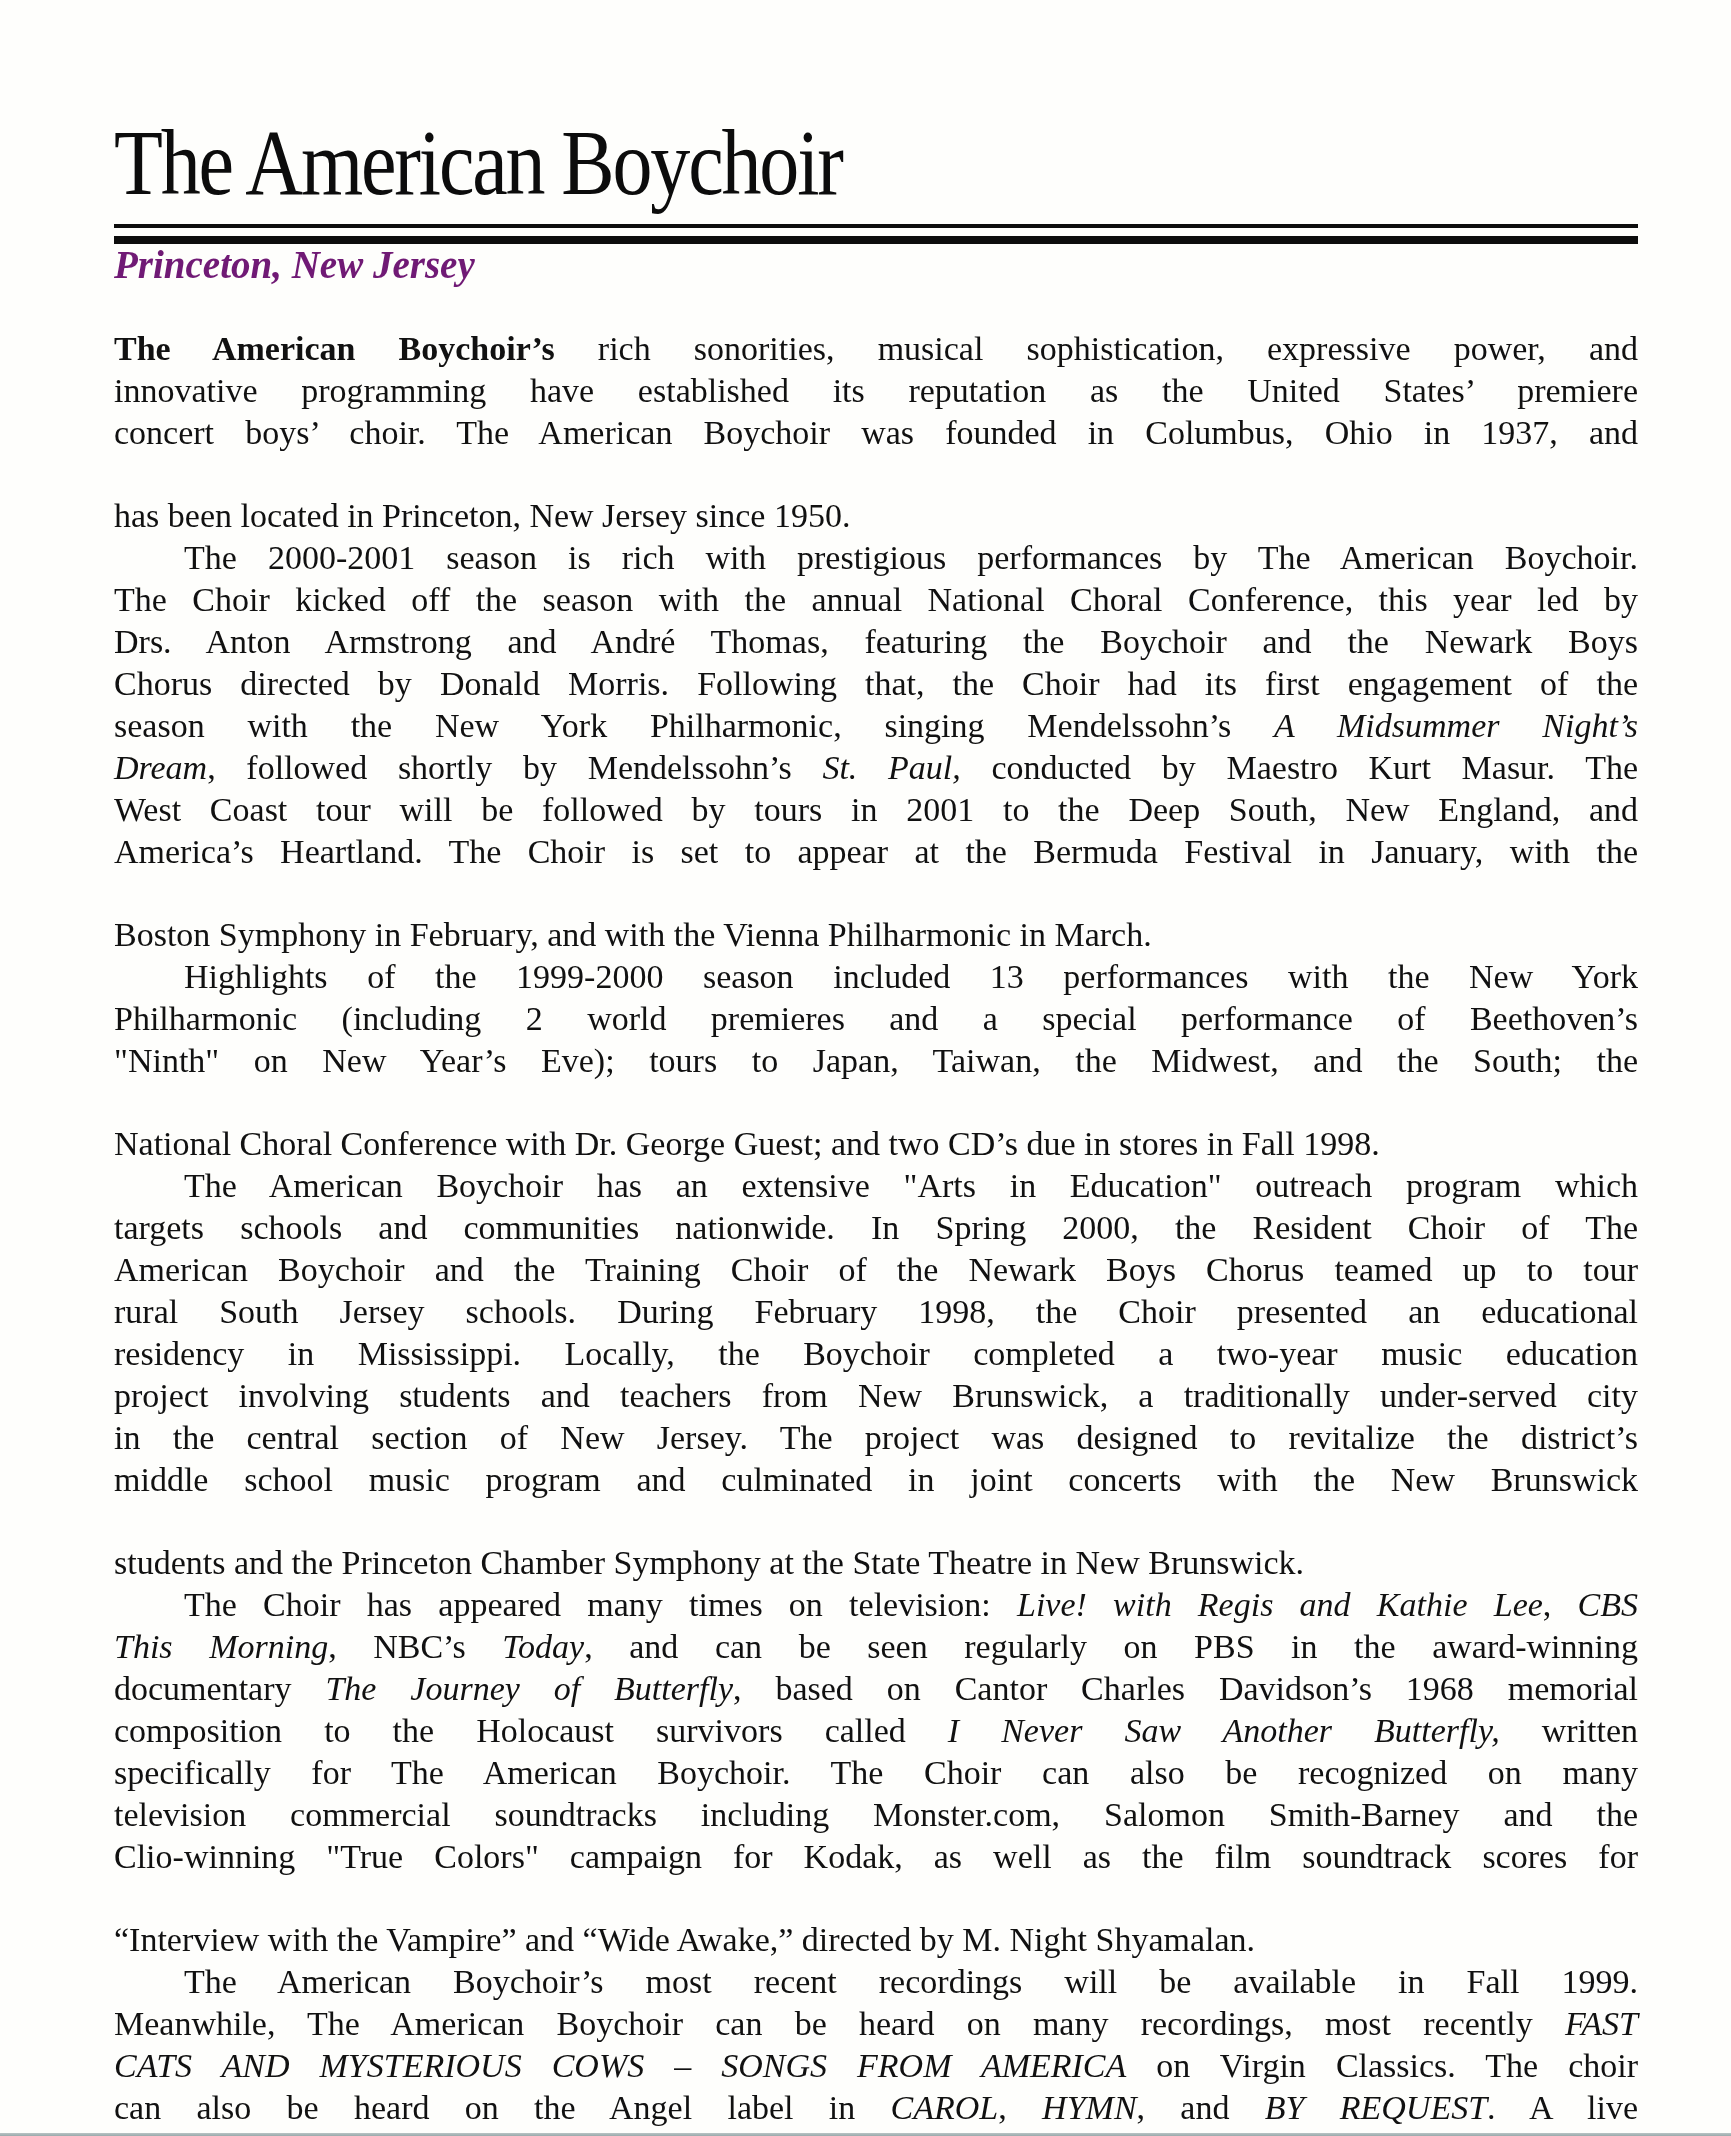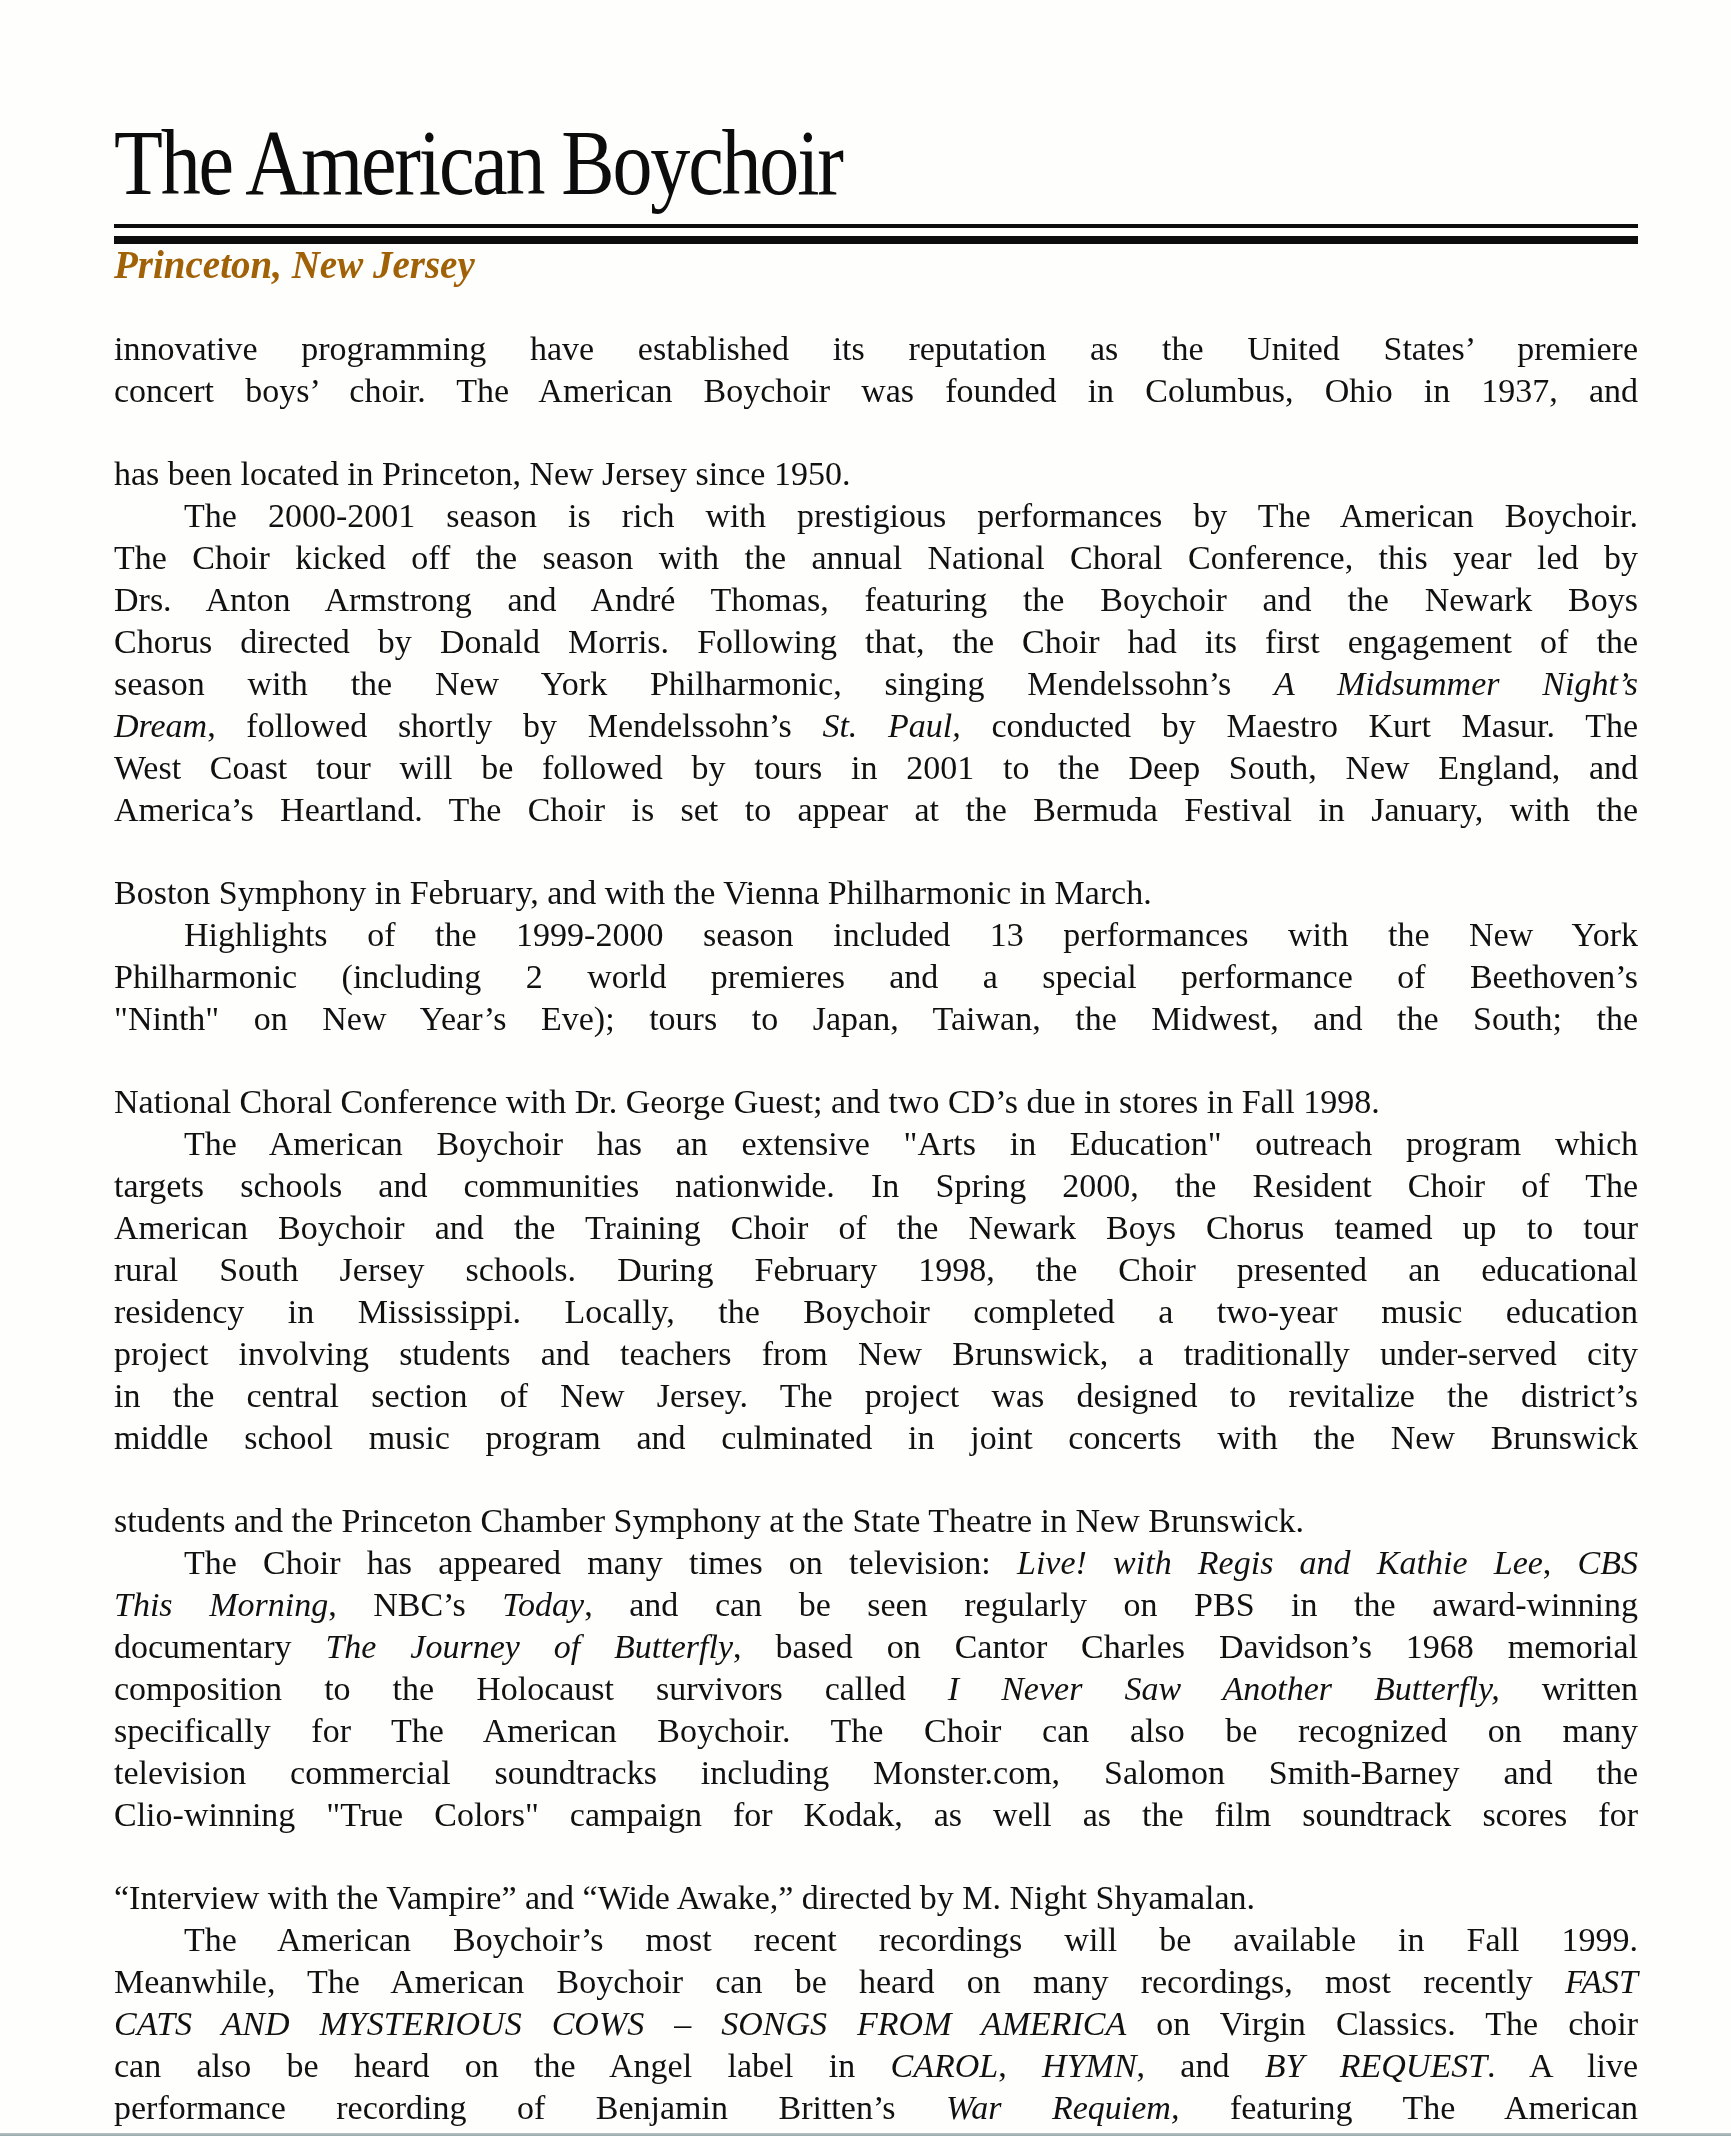--- a/index.html
+++ b/index.html
@@ -14,21 +14,21 @@
     font-size: 93px; line-height: 93px; font-weight: normal;
     letter-spacing: -2.5px; transform: scaleX(0.86); transform-origin: left top;
     white-space: nowrap; color: #0c0c0c;
   }
   .rule { position: absolute; left: 114px; width: 1524px; background: #0d0d0d; }
   .rule.thin { top: 224px; height: 4.2px; }
   .rule.thick { top: 236px; height: 7.6px; }
   .subtitle {
     position: absolute; left: 114px; top: 241px;
     font-family: "Liberation Serif", serif; font-weight: bold; font-style: italic;
-    font-size: 39px; line-height: 47px; white-space: nowrap; color: #a16207;
+    font-size: 39px; line-height: 47px; white-space: nowrap; color: #701a75;
   }
   .body-text { position: absolute; left: 114px; top: 328px; width: 1524px; }
   .line {
     display: block; height: 42px; line-height: 42px;
     font-size: 34px; white-space: nowrap;
     text-align: justify; text-align-last: justify;
   }
   .line.last { text-align-last: left; margin-top: 41px; }
   .line.indent { padding-left: 70px; }
   .line b { font-weight: bold; }
@@ -41,20 +41,21 @@
 </head>
 <body>
 
 <div class="title">The American Boychoir</div>
 <div class="rule thin"></div>
 <div class="rule thick"></div>
 <div class="subtitle">Princeton, New Jersey</div>
 
 <div class="body-text" id="body-text">
     <div>
+      <span class="line"><b>The American Boychoir’s</b><span> rich sonorities, musical sophistication, expressive power, and</span></span>
       <span class="line"><span>innovative programming have established its reputation as the United States’ premiere</span></span>
       <span class="line"><span>concert boys’ choir.  The American Boychoir was founded in Columbus, Ohio in 1937, and</span></span>
       <span class="line last"><span>has been located in Princeton, New Jersey since 1950.</span></span>
     </div>
     <div>
       <span class="line indent"><span>The 2000-2001 season is rich with prestigious performances by The American Boychoir.</span></span>
       <span class="line"><span>The Choir kicked off the season with the annual National Choral Conference, this year led by</span></span>
       <span class="line"><span>Drs. Anton Armstrong and André Thomas, featuring the Boychoir and the Newark Boys</span></span>
       <span class="line"><span>Chorus directed by Donald Morris.  Following that, the Choir had its first engagement of the</span></span>
       <span class="line"><span>season with the New York Philharmonic, singing Mendelssohn’s </span><i>A Midsummer Night’s</i></span>

